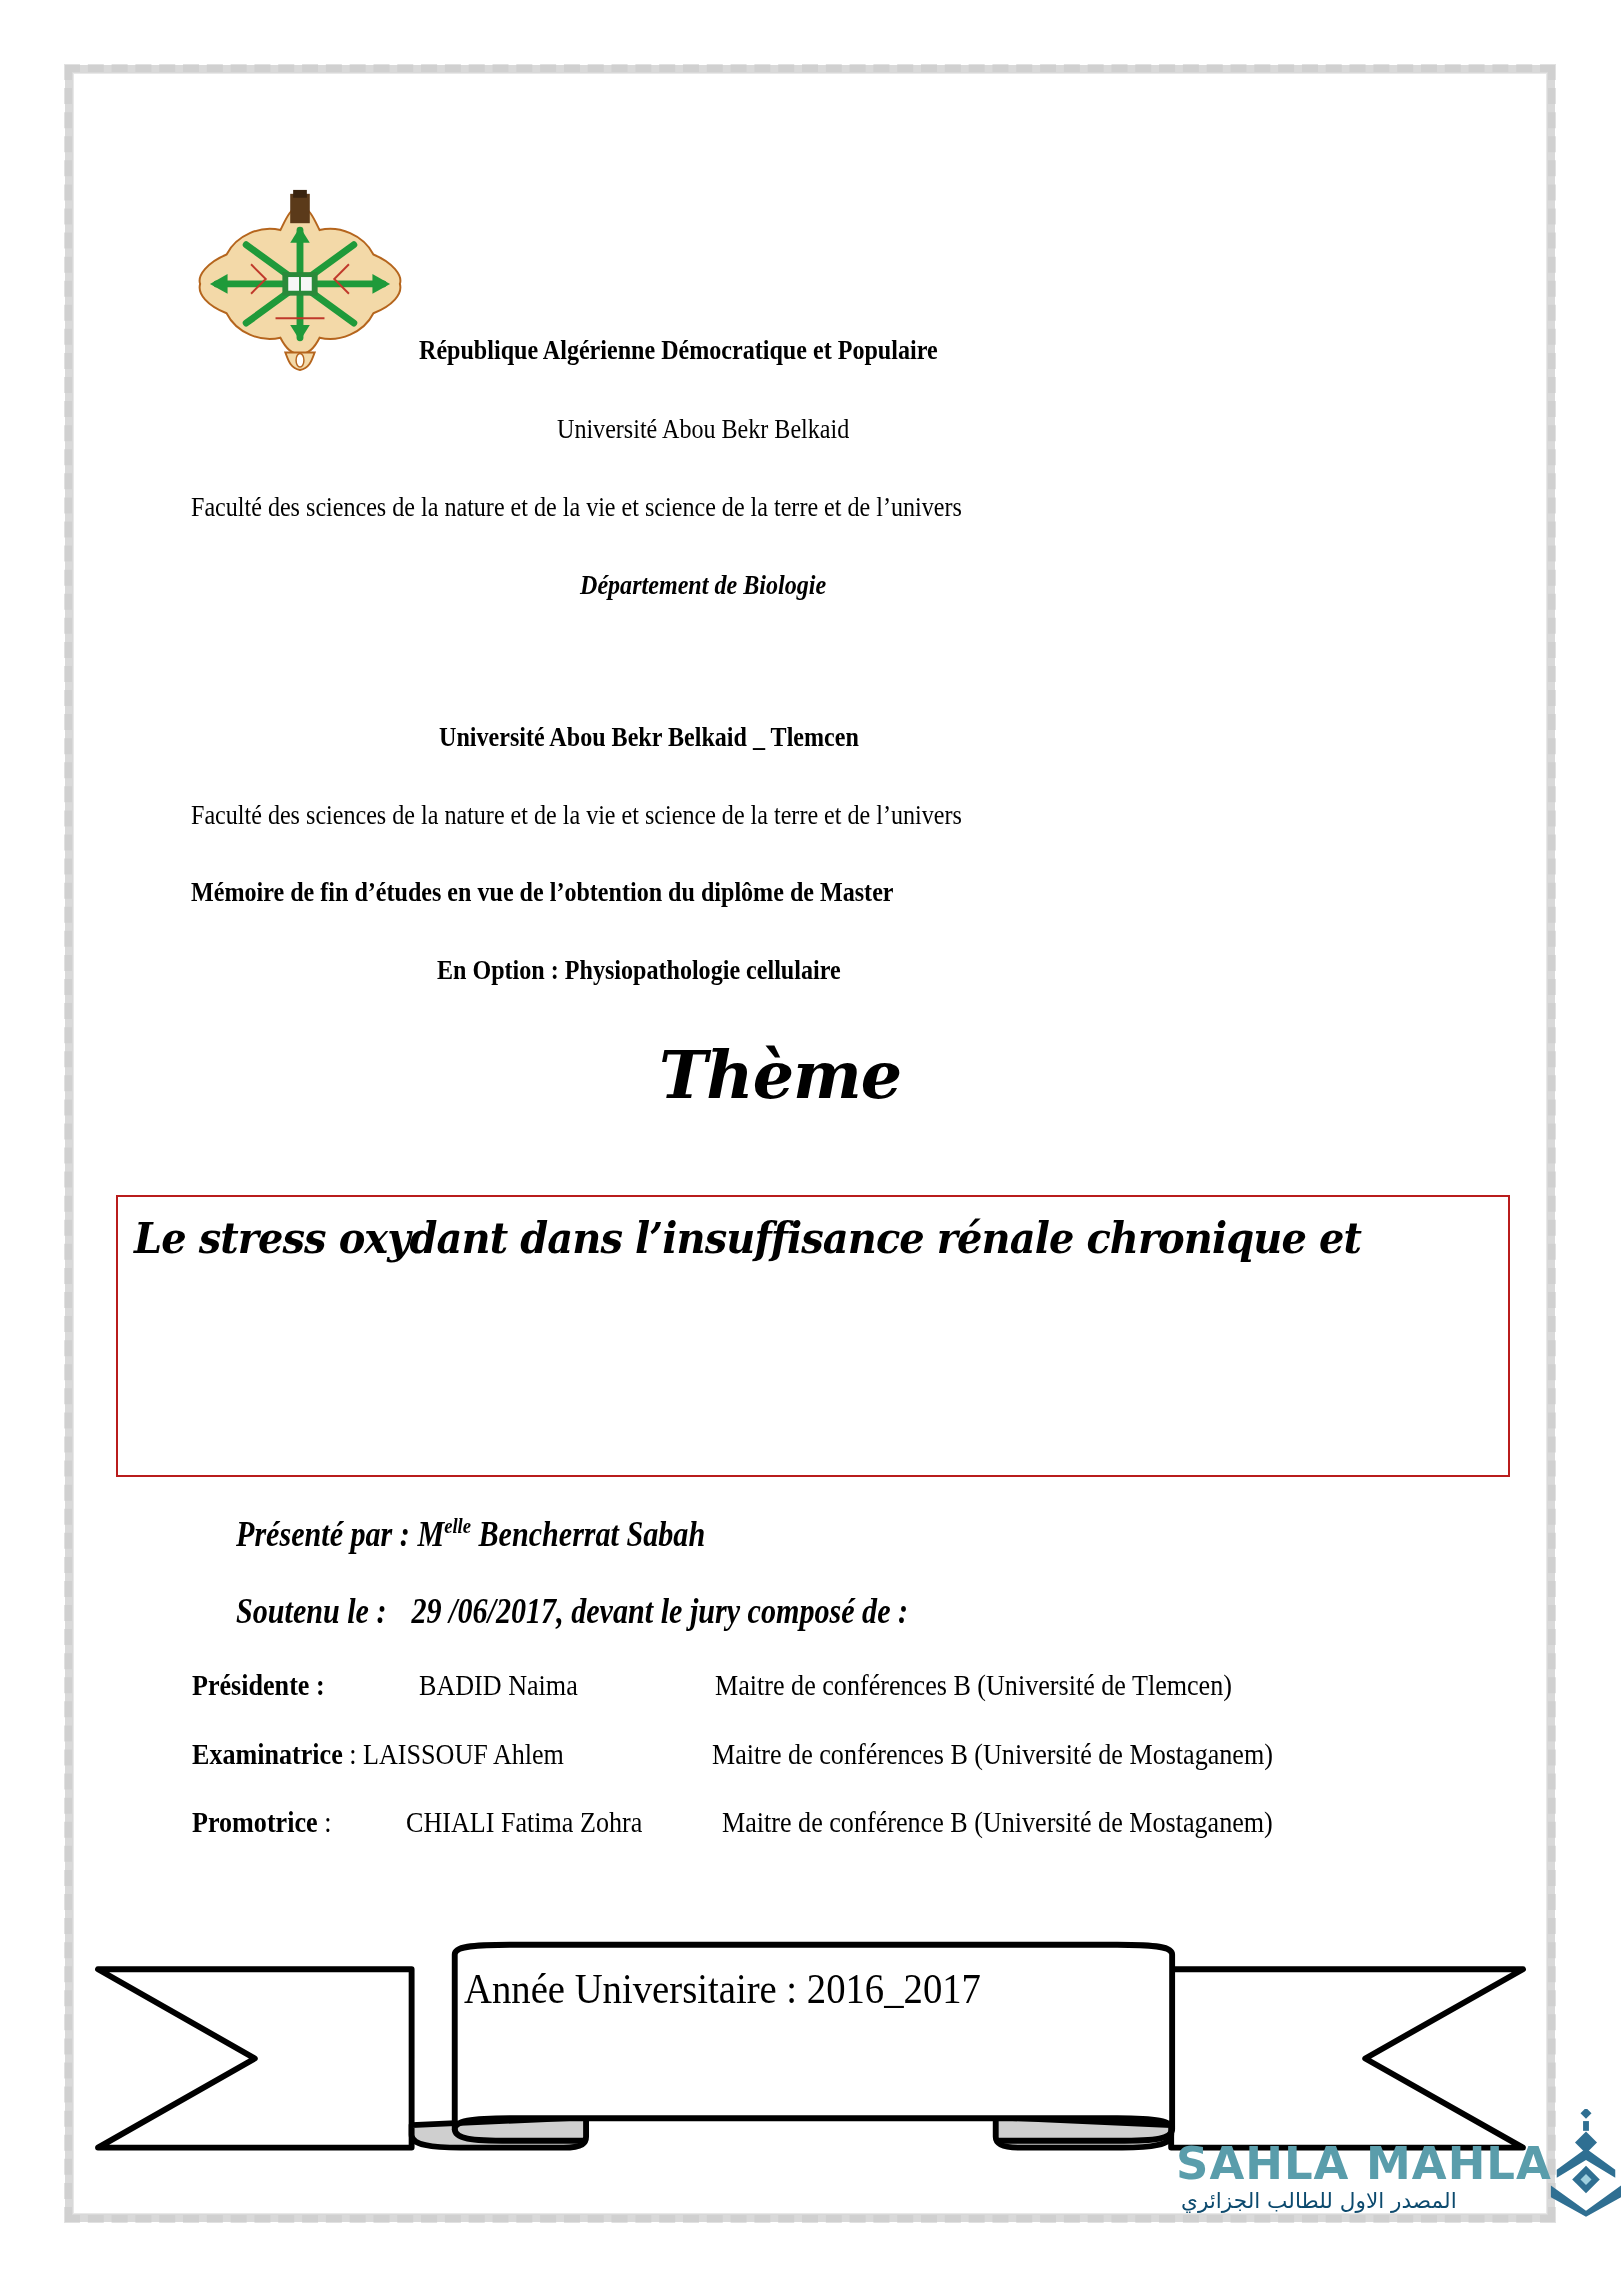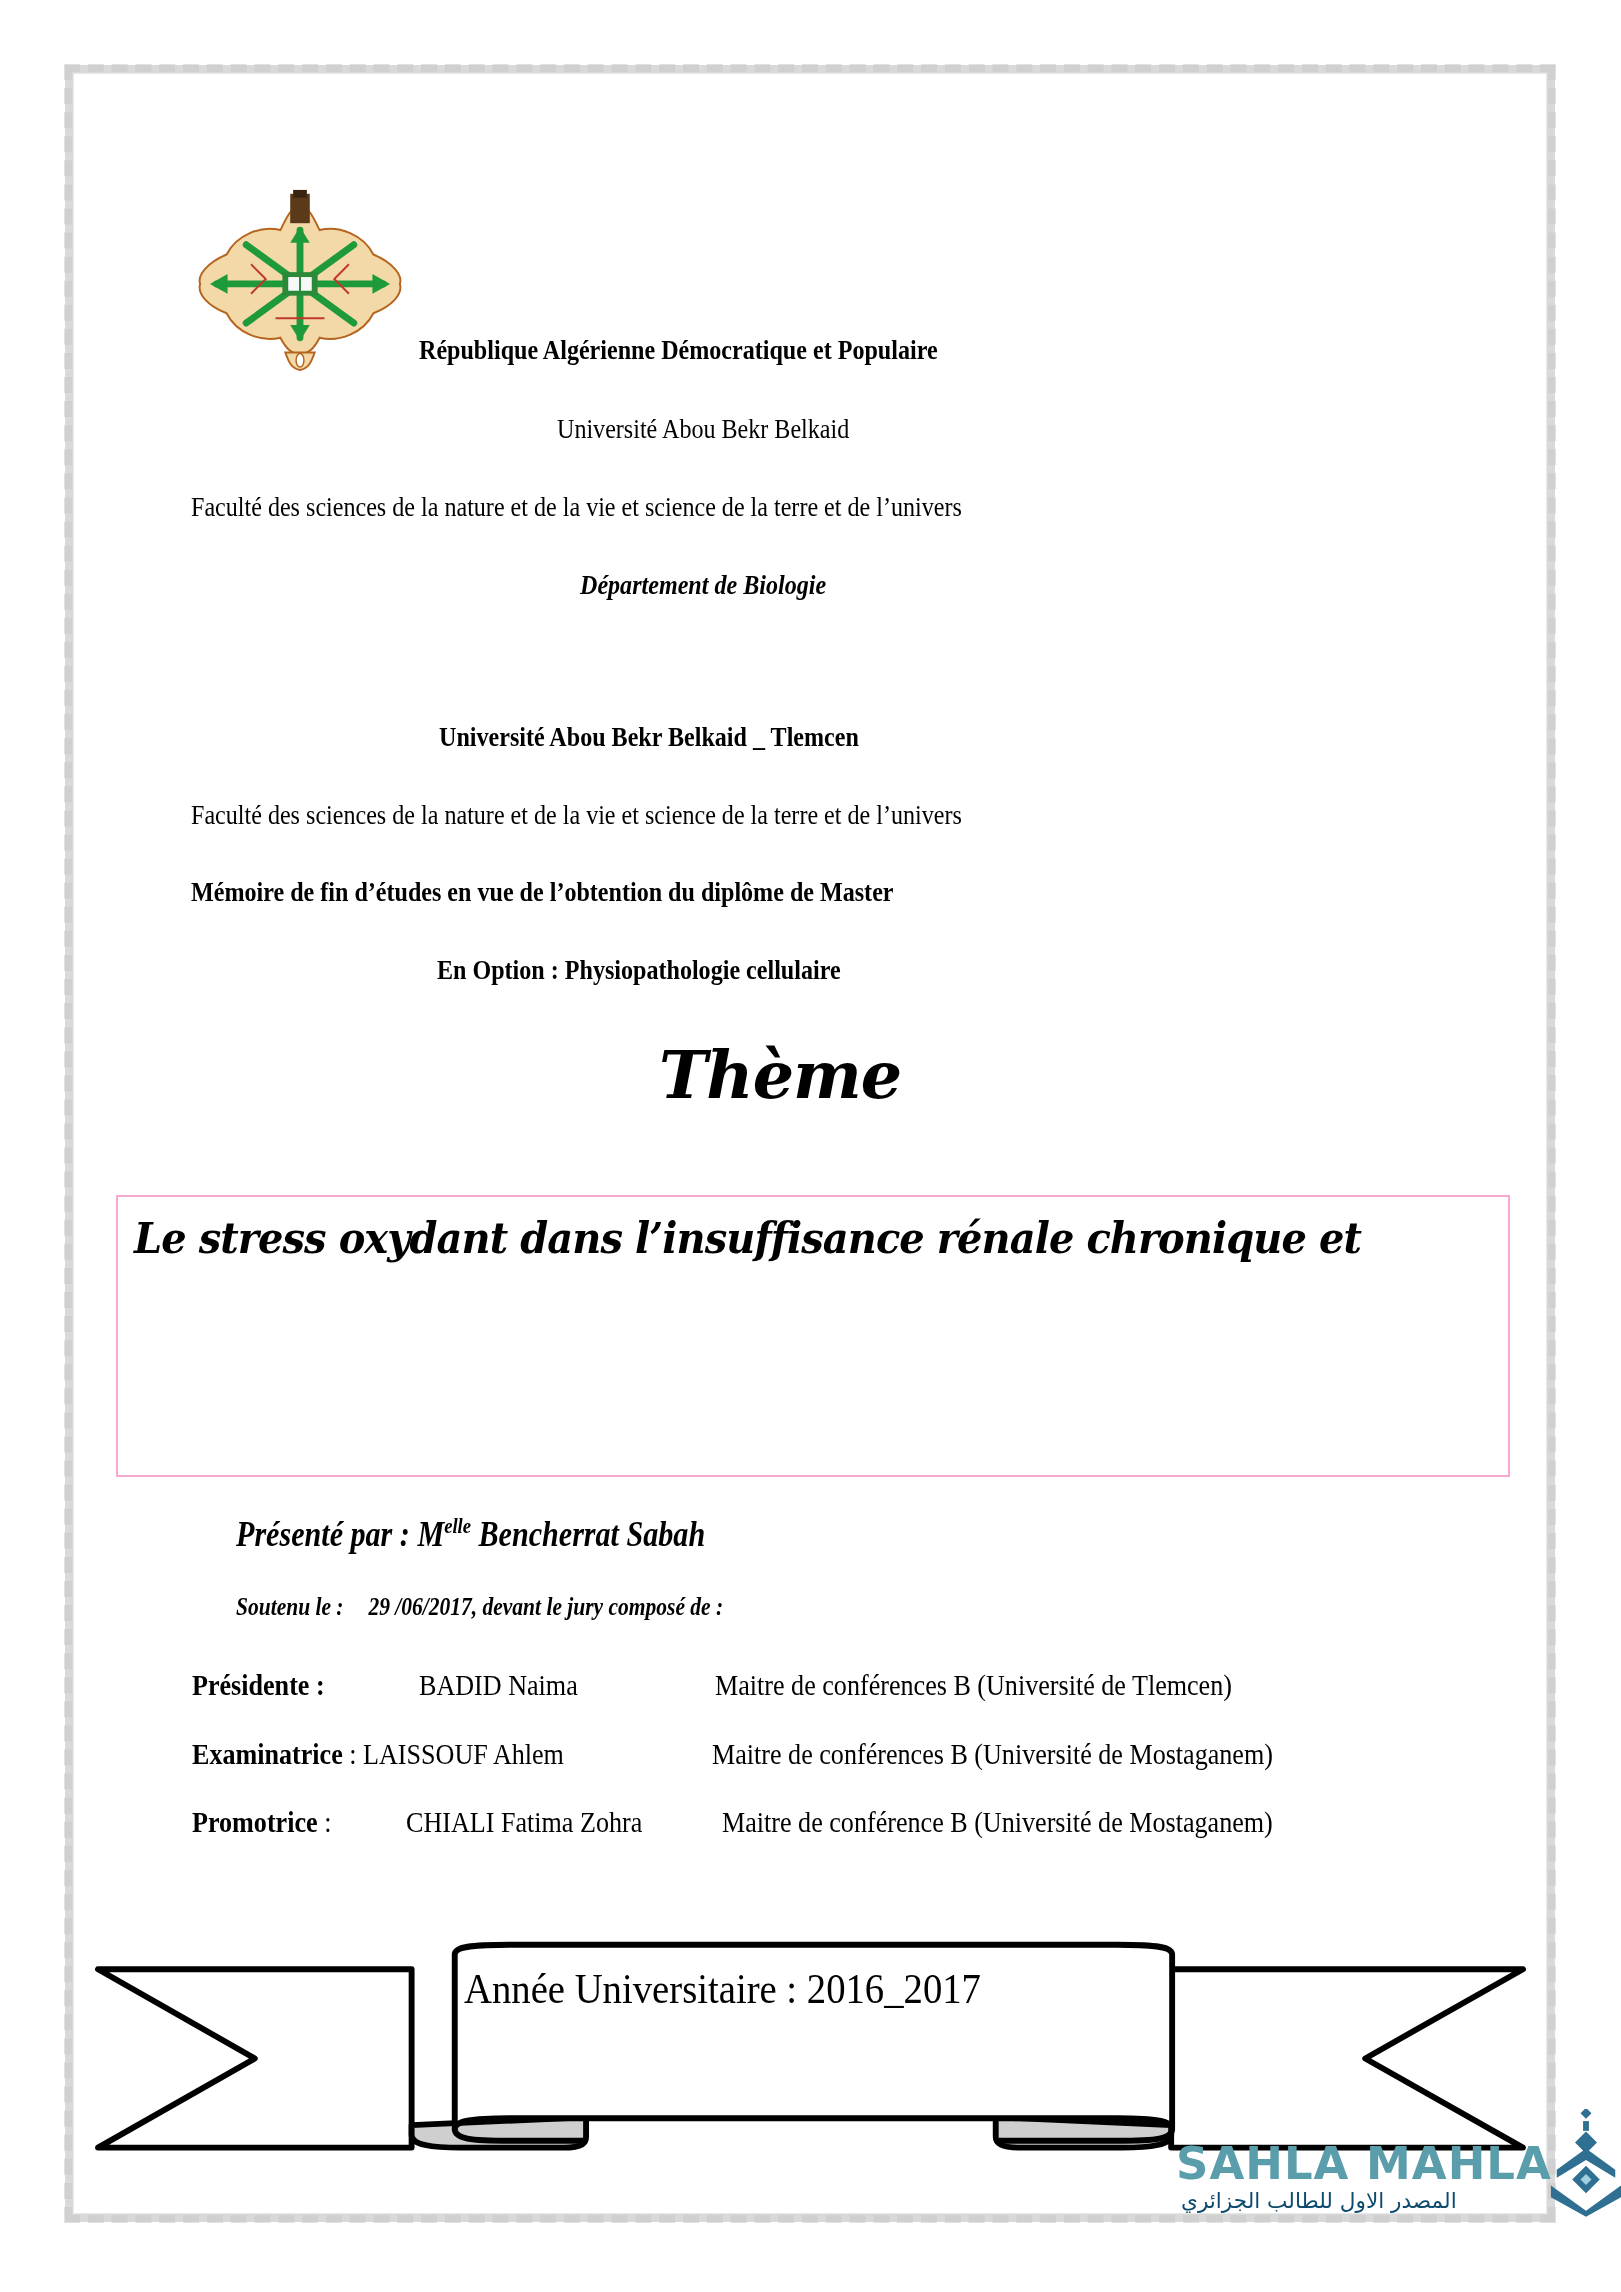--- a/index.html
+++ b/index.html
@@ -18,21 +18,21 @@
   .line { position: absolute; white-space: nowrap; font-size: 28px; line-height: 1; }
   .bold { font-weight: bold; }
   .ital { font-style: italic; margin-left: 44px; }
   .cond { display: inline-block; transform-origin: left center; }
 
   .theme-label { position: absolute; left: 659px; top: 1037px; font-size: 65px;
     font-family: "DejaVu Serif", serif; font-style: italic; font-weight: bold;
     letter-spacing: -1px; text-align: center; }
 
   .title-box { position: absolute; left: 116px; top: 1195px; width: 1390px; height: 278px;
-    border: 2px solid #f9a8d4; }
+    border: 2px solid #b91c1c; }
   .title-line { position: absolute; left: 15.7px; white-space: nowrap;
     font-family: "DejaVu Serif", serif; font-style: italic; font-weight: bold;
     font-size: 43px; letter-spacing: -1px; }
 
   .jury-row { position: absolute; left: 192px; font-size: 29px; white-space: nowrap; }
   .jury-role { font-weight: bold; }
   .jury-cell { position: absolute; white-space: nowrap; }
 
   .ribbon { position: absolute; left: 0; top: 0; width: 1621px; height: 2293px; pointer-events: none; }
   .year-label { position: absolute; left: 464px; top: 1964px; font-size: 43px; white-space: nowrap; }
@@ -112,21 +112,21 @@
 
 <div class="title-box">
   <div class="title-line" style="top:15.7px;">
     <span class="cond" style="transform:scaleX(0.93);">Le stress oxydant dans l’insuffisance rénale chronique et</span>
   </div>
 </div>
 
 <div class="line bold ital" style="left:192px; top:1516px; font-size:35px;">
   <span class="cond" style="transform:scaleX(0.86);"><span>Présenté par : M</span><sup style="font-size:21.6px;">elle</sup><span> Bencherrat Sabah</span></span>
 </div>
-<div class="line bold ital" style="left:192px; top:1594px; font-size:25px;">
+<div class="line bold ital" style="left:192px; top:1594px; font-size:35px;">
   <span class="cond" style="transform:scaleX(0.86);"><span>Soutenu le :</span><span style="display:inline-block;width:29px;"></span><span>29 /06/2017, devant le jury composé de :</span></span>
 </div>
 
 <div class="jury-row" style="top:1669px;">
   <span class="jury-cell jury-role cond" style="left:0; transform:scaleX(0.9);">Présidente :</span>
   <span class="jury-cell cond" style="left:227px; transform:scaleX(0.9);">BADID Naima</span>
   <span class="jury-cell cond" style="left:523px; transform:scaleX(0.9);">Maitre de conférences B (Université de Tlemcen)</span>
 </div>
 <div class="jury-row" style="top:1738px;">
   <span class="jury-cell cond" style="left:0; transform:scaleX(0.9);"><b>Examinatrice</b><span> : </span><span>LAISSOUF Ahlem</span></span>

